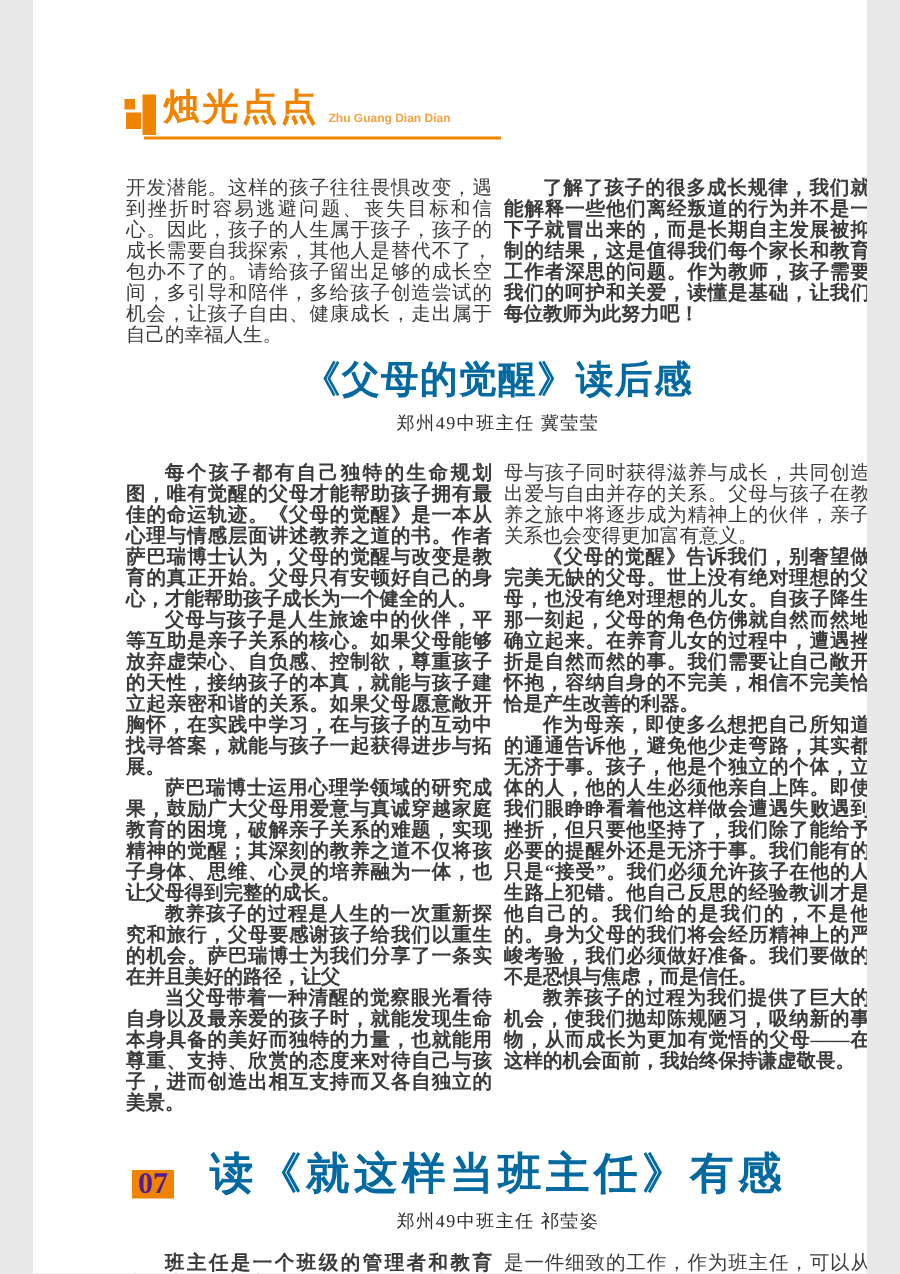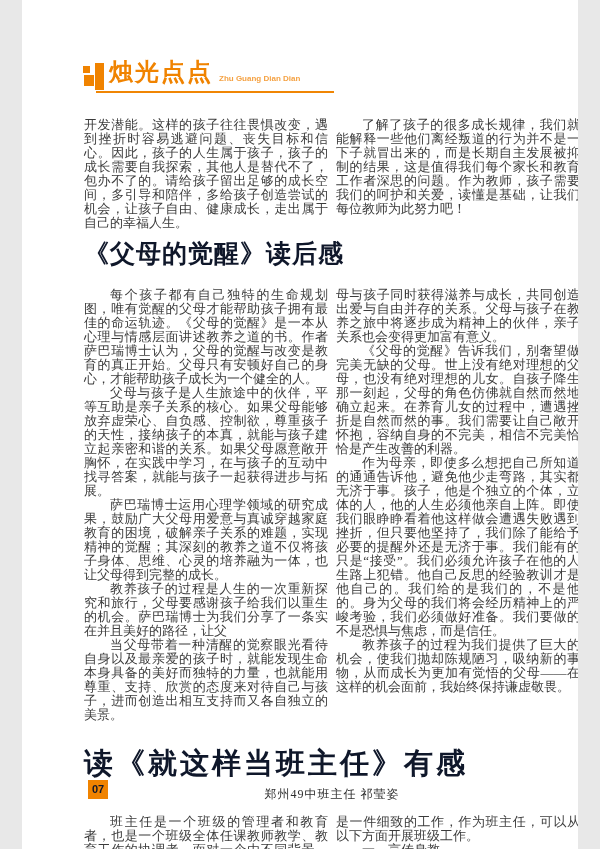--- a/index.html
+++ b/index.html
@@ -28,40 +28,40 @@
     font-family:"Liberation Sans", sans-serif;
   }
   .header-rule { position:absolute; left:74px; top:91px; width:238px; height:2px; background:#F08604; }
 
   
   .content { position:absolute; left:62px; top:118px; width:496px; }
 
   .columns { display:flex; gap:8px; }
   .col { width:244px; font-size:13px; line-height:14px; color:#3b3b3b; text-align:justify; }
   .col p { margin:0; }
-  .col p.ind { text-indent:2em; }
+  .col p.ind { text-indent:2em;font-weight:bold; }
 
   .art-title {
-    color:#0f172a; font-weight:bold;
+    text-align:center; color:#0369a1; font-weight:bold;
     font-family:"Liberation Serif", serif;
   }
   .art-title.t1 { margin-top:8px;  font-size:25px; line-height:32px; letter-spacing:1px; }
   .art-title.t2 { margin-top:22px; font-size:29px; line-height:38px; letter-spacing:3px; }
 
   .byline { text-align:center; font-size:12px; line-height:15px; color:#2d2d2d; margin-top:5px; letter-spacing:1px; }
 
   .body1 { margin-top:18px; }
   .body2 { margin-top:13px; }
 
   
   .pagenum {
     position:absolute; left:66px; top:780px;
-    background:#F08300; color:#0f172a;
-    font-family:Liberation Sans, sans-serif;
-    font-size:11px; font-weight:bold; line-height:19px;
+    background:#F08300; color:#4c1d95;
+    font-family:Liberation Serif, serif;
+    font-size:20px; font-weight:bold; line-height:19px;
     padding:0 4px;
   }
 </style>
 </head>
 <body>
 
 <div class="page">
 
   <div class="logo">
     <div class="sq-a"></div>
@@ -79,20 +79,21 @@
     <div class="columns">
       <div class="col">
         <p>开发潜能。这样的孩子往往畏惧改变，遇到挫折时容易逃避问题、丧失目标和信心。因此，孩子的人生属于孩子，孩子的成长需要自我探索，其他人是替代不了，包办不了的。请给孩子留出足够的成长空间，多引导和陪伴，多给孩子创造尝试的机会，让孩子自由、健康成长，走出属于自己的幸福人生。</p>
       </div>
       <div class="col">
         <p class="ind">了解了孩子的很多成长规律，我们就能解释一些他们离经叛道的行为并不是一下子就冒出来的，而是长期自主发展被抑制的结果，这是值得我们每个家长和教育工作者深思的问题。作为教师，孩子需要我们的呵护和关爱，读懂是基础，让我们每位教师为此努力吧！</p>
       </div>
     </div>
 
     <div class="art-title t1">《父母的觉醒》读后感</div>
+    <div class="byline">郑州49中班主任 冀莹莹</div>
 
     <div class="columns body1">
       <div class="col">
         <p class="ind">每个孩子都有自己独特的生命规划图，唯有觉醒的父母才能帮助孩子拥有最佳的命运轨迹。《父母的觉醒》是一本从心理与情感层面讲述教养之道的书。作者萨巴瑞博士认为，父母的觉醒与改变是教育的真正开始。父母只有安顿好自己的身心，才能帮助孩子成长为一个健全的人。</p>
         <p class="ind">父母与孩子是人生旅途中的伙伴，平等互助是亲子关系的核心。如果父母能够放弃虚荣心、自负感、控制欲，尊重孩子的天性，接纳孩子的本真，就能与孩子建立起亲密和谐的关系。如果父母愿意敞开胸怀，在实践中学习，在与孩子的互动中找寻答案，就能与孩子一起获得进步与拓展。</p>
         <p class="ind">萨巴瑞博士运用心理学领域的研究成果，鼓励广大父母用爱意与真诚穿越家庭教育的困境，破解亲子关系的难题，实现精神的觉醒；其深刻的教养之道不仅将孩子身体、思维、心灵的培养融为一体，也让父母得到完整的成长。</p>
         <p class="ind">教养孩子的过程是人生的一次重新探究和旅行，父母要感谢孩子给我们以重生的机会。萨巴瑞博士为我们分享了一条实在并且美好的路径，让父</p>
         <p class="ind">当父母带着一种清醒的觉察眼光看待自身以及最亲爱的孩子时，就能发现生命本身具备的美好而独特的力量，也就能用尊重、支持、欣赏的态度来对待自己与孩子，进而创造出相互支持而又各自独立的美景。</p>
       </div>
       <div class="col">

